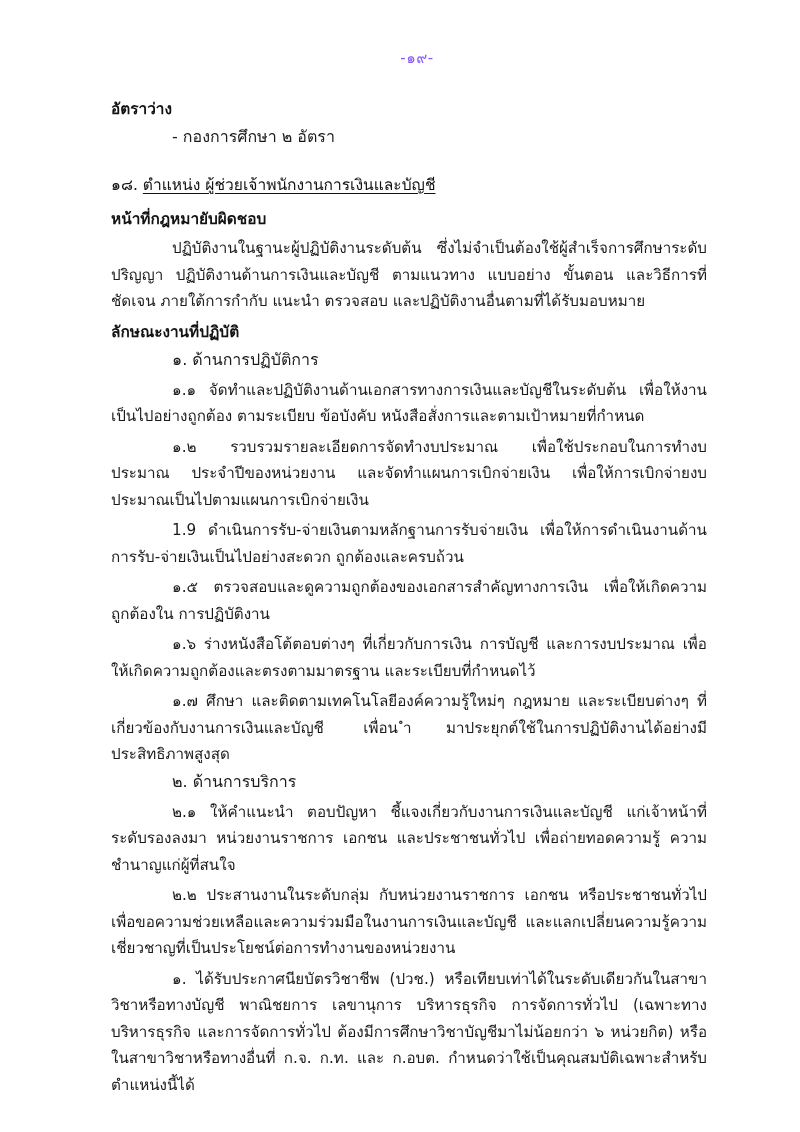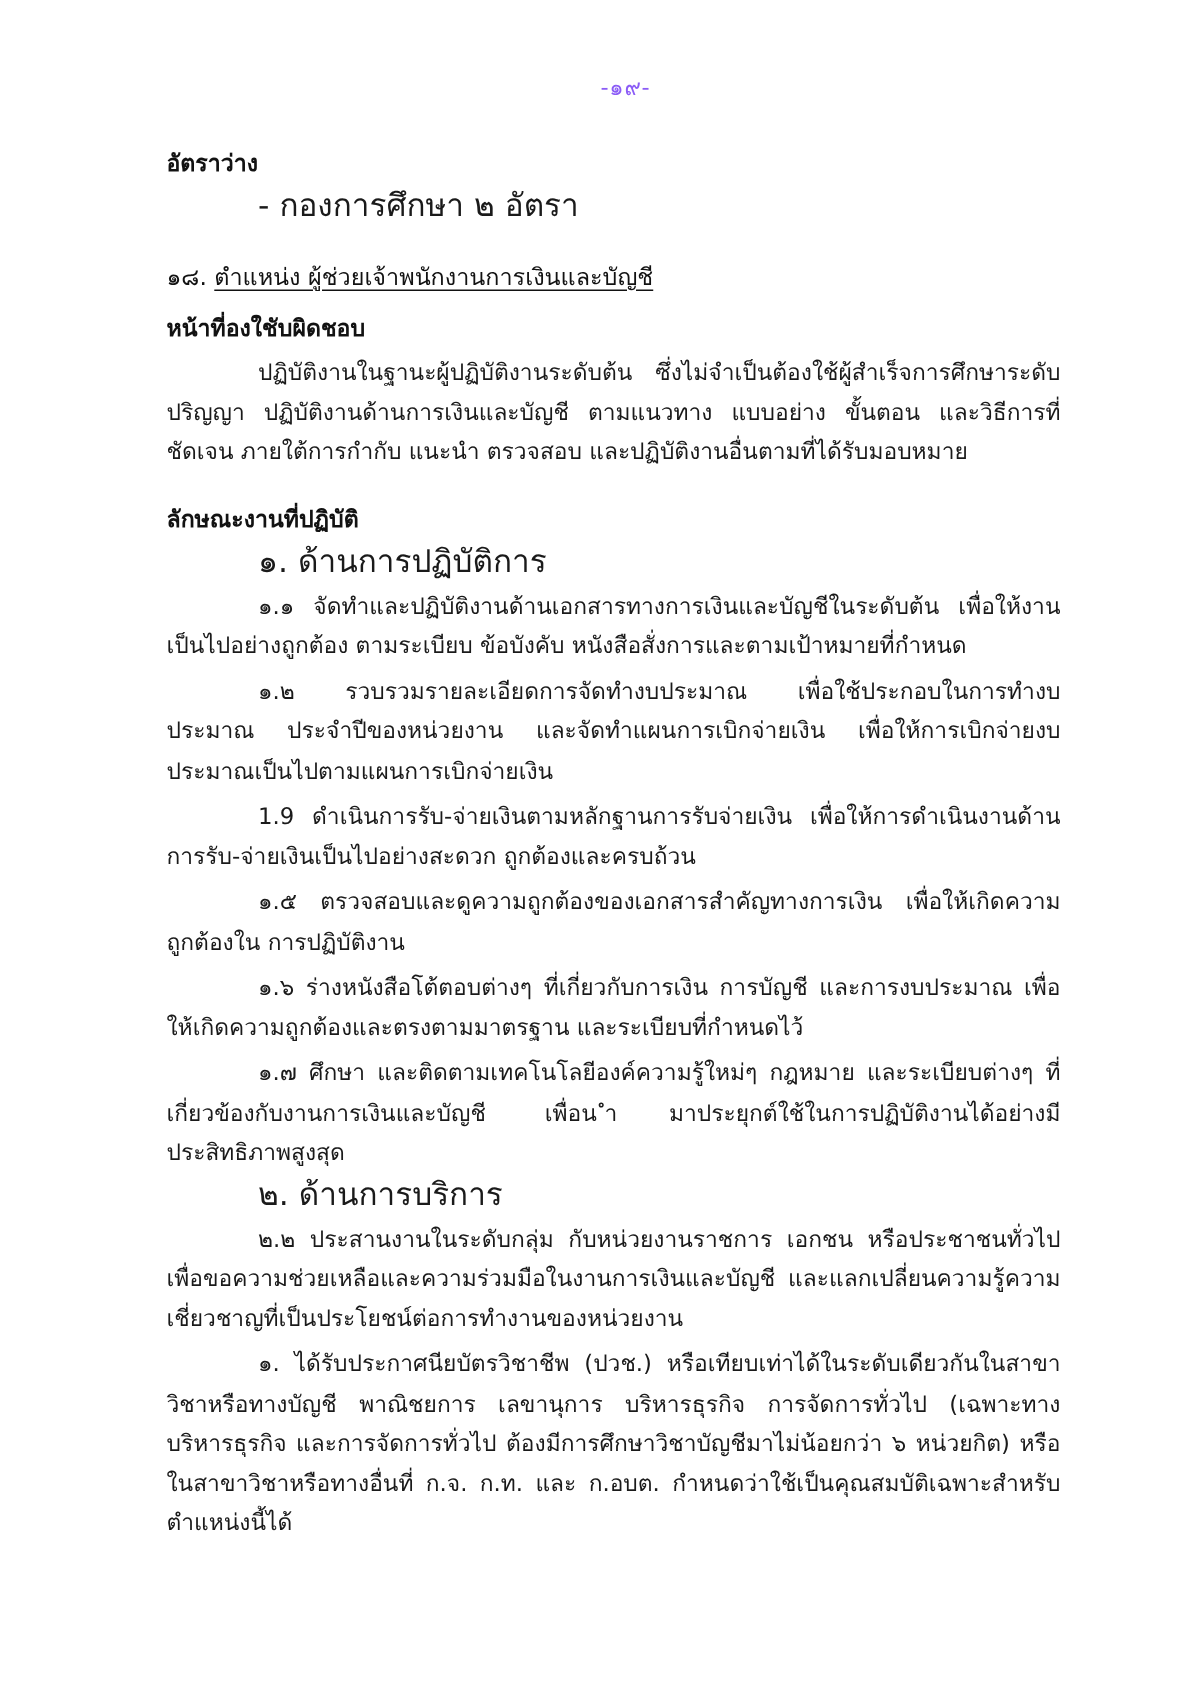--- a/index.html
+++ b/index.html
@@ -38,40 +38,40 @@
     position: absolute;
     left: 111px;
     top: 96px;
     width: 596px;
   }
   .heading {
     font-weight: bold;
     font-size: 15.4px;
     line-height: 26px;
     color: #121212;
-    margin-top: 18px;
+    margin-top: 4px;
     margin-bottom: 2px;
   }
   .heading.first {
     margin-top: 0;
   }
   .heading-underline {
     font-weight: normal;
     font-size: 15.6px;
     line-height: 26px;
     color: #121212;
     margin-top: 22px;
     margin-bottom: 3px;
   }
   .heading-underline .u {
     text-decoration: underline;
     text-underline-offset: 3px;
   }
   .sub-line {
-    font-size: 21px;
+    font-size: 16px;
     line-height: 26px;
     padding-left: 61px;
     margin-top: 1px;
   }
   .para {
     font-size: 15.2px;
     line-height: 26.5px;
     margin-top: 3px;
     text-indent: 61px;
     text-align: justify;
@@ -97,36 +97,37 @@
 
     <div class="heading first">อัตราว่าง</div>
 
     <div class="sub-line">- กองการศึกษา ๒ อัตรา</div>
 
     <div class="heading-underline">
       <span class="num">๑๘.</span>
       <span class="u">ตำแหน่ง ผู้ช่วยเจ้าพนักงานการเงินและบัญชี</span>
     </div>
 
-    <div class="heading" style="margin-top:8px;">หน้าที่องใชับผิดชอบ</div>
+    <div class="heading" style="margin-top:8px;">หน้าที่กฎหมายับผิดชอบ</div>
 
     <div class="para">ปฏิบัติงานในฐานะผู้ปฏิบัติงานระดับต้น ซึ่งไม่จำเป็นต้องใช้ผู้สำเร็จการศึกษาระดับปริญญา ปฏิบัติงานด้านการเงินและบัญชี ตามแนวทาง แบบอย่าง ขั้นตอน และวิธีการที่ชัดเจน ภายใต้การกำกับ แนะนำ ตรวจสอบ และปฏิบัติงานอื่นตามที่ได้รับมอบหมาย</div>
 
     <div class="heading">ลักษณะงานที่ปฏิบัติ</div>
 
     <div class="sub-line">๑. ด้านการปฏิบัติการ</div>
 
     <div class="item">๑.๑ จัดทำและปฏิบัติงานด้านเอกสารทางการเงินและบัญชีในระดับต้น เพื่อให้งาน เป็นไปอย่างถูกต้อง ตามระเบียบ ข้อบังคับ หนังสือสั่งการและตามเป้าหมายที่กำหนด</div>
     <div class="item">๑.๒ รวบรวมรายละเอียดการจัดทำงบประมาณ เพื่อใช้ประกอบในการทำงบประมาณ ประจำปีของหน่วยงาน และจัดทำแผนการเบิกจ่ายเงิน เพื่อให้การเบิกจ่ายงบประมาณเป็นไปตามแผนการเบิกจ่ายเงิน</div>
     <div class="item">1.9 ดำเนินการรับ-จ่ายเงินตามหลักฐานการรับจ่ายเงิน เพื่อให้การดำเนินงานด้านการรับ-จ่ายเงินเป็นไปอย่างสะดวก ถูกต้องและครบถ้วน</div>
     <div class="item">๑.๕ ตรวจสอบและดูความถูกต้องของเอกสารสำคัญทางการเงิน เพื่อให้เกิดความ ถูกต้องใน การปฏิบัติงาน</div>
     <div class="item">๑.๖ ร่างหนังสือโต้ตอบต่างๆ ที่เกี่ยวกับการเงิน การบัญชี และการงบประมาณ เพื่อให้เกิดความถูกต้องและตรงตามมาตรฐาน และระเบียบที่กำหนดไว้</div>
     <div class="item">๑.๗ ศึกษา และติดตามเทคโนโลยีองค์ความรู้ใหม่ๆ กฎหมาย และระเบียบต่างๆ ที่ เกี่ยวข้องกับงานการเงินและบัญชี เพื่อน ำมาประยุกต์ใช้ในการปฏิบัติงานได้อย่างมีประสิทธิภาพสูงสุด</div>
 
     <div class="sub-line">๒. ด้านการบริการ</div>
 
+    <div class="item">๒.๑ ให้คำแนะนำ ตอบปัญหา ชี้แจงเกี่ยวกับงานการเงินและบัญชี แก่เจ้าหน้าที่ระดับรองลงมา หน่วยงานราชการ เอกชน และประชาชนทั่วไป เพื่อถ่ายทอดความรู้ ความชำนาญแก่ผู้ที่สนใจ</div>
     <div class="item">๒.๒ ประสานงานในระดับกลุ่ม กับหน่วยงานราชการ เอกชน หรือประชาชนทั่วไป เพื่อขอความช่วยเหลือและความร่วมมือในงานการเงินและบัญชี และแลกเปลี่ยนความรู้ความเชี่ยวชาญที่เป็นประโยชน์ต่อการทำงานของหน่วยงาน</div>
 
 
     <div class="item">๑. ได้รับประกาศนียบัตรวิชาชีพ (ปวช.) หรือเทียบเท่าได้ในระดับเดียวกันในสาขาวิชาหรือทางบัญชี พาณิชยการ เลขานุการ บริหารธุรกิจ การจัดการทั่วไป (เฉพาะทางบริหารธุรกิจ และการจัดการทั่วไป ต้องมีการศึกษาวิชาบัญชีมาไม่น้อยกว่า ๖ หน่วยกิต) หรือในสาขาวิชาหรือทางอื่นที่ ก.จ. ก.ท. และ ก.อบต. กำหนดว่าใช้เป็นคุณสมบัติเฉพาะสำหรับตำแหน่งนี้ได้</div>
 
   </div>
 </div>
 
 </body></html>

